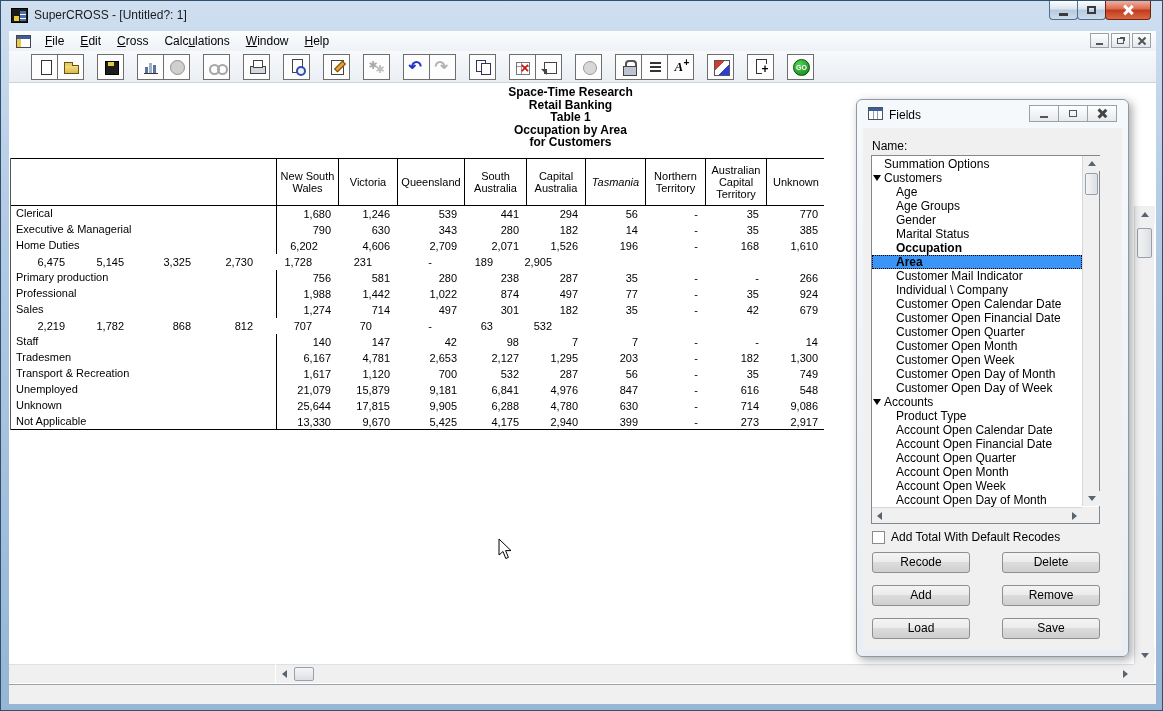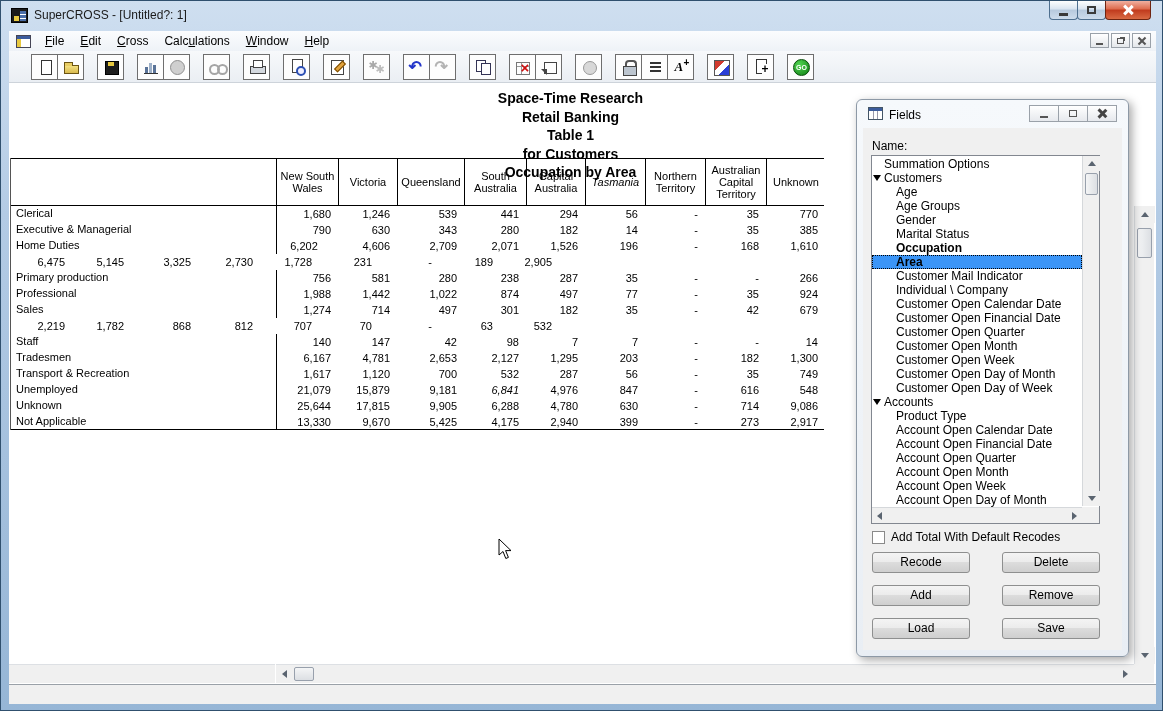--- a/index.html
+++ b/index.html
@@ -99,21 +99,21 @@
       background:linear-gradient(135deg,#d23b2f 0 34%,#fff 34% 63%,#2b3fd6 63%); }
   .i-add-document::before { content:""; left:4px; top:1px; width:9px; height:13px; background:#fff; border:1px solid #333; }
   .i-add-document::after { content:"+"; left:10px; top:6px; font-size:12px; font-weight:bold; color:#000; background:#fff; line-height:10px; }
   .i-go::before { content:""; left:1px; top:1px; width:15px; height:15px; border-radius:50%;
       background:radial-gradient(circle at 35% 30%,#52d452,#0f7f12); border:1px solid #064d08; }
   .i-go::after { content:"GO"; left:4.5px; top:6px; font-size:7px; font-weight:bold; color:#fff; }
 
   
   #content { position:absolute; left:8px; top:82px; width:1147px; height:601px; background:#fff; }
   #titles { position:absolute; left:0; top:3px; width:1123px; text-align:center; }
-  .title-line { font-size:14px; font-weight:bold; line-height:12.6px; color:#000;margin-top:6px; }
+  .title-line { font-size:12px; font-weight:bold; line-height:12.6px; color:#000; }
 
   #xtable { position:absolute; left:1px; top:75px; width:814px; border-left:1px solid #555; font-size:11px; color:#000; }
   #xhead { display:flex; border-top:1px solid #000; border-bottom:1px solid #000; height:48px; }
   .stub { width:266px; flex:none; border-right:1px solid #000; }
   .xh { flex:none; display:flex; align-items:center; justify-content:center; text-align:center; line-height:12px; padding:0 2px; }
   .xh + .xh { border-left:1px solid #000; }
   .xr { display:flex; height:16px; align-items:center; }
   .xr:last-child { border-bottom:1px solid #000; }
   .xr .rl { width:266px; flex:none; border-right:1px solid #000; padding-left:5px; height:16px; line-height:15px;
             white-space:nowrap; overflow:hidden; }
@@ -293,22 +293,22 @@
       <button class="tbtn gap">
         <i class="icn i-go"></i>
       </button>
     </div>
 
   <div id="content">
     <div id="titles">
         <div class="title-line">Space-Time Research</div>
         <div class="title-line">Retail Banking</div>
         <div class="title-line">Table 1</div>
+        <div class="title-line">Occupation by Area</div>
         <div class="title-line">for Customers</div>
-        <div class="title-line">Occupation by Area</div>
       </div>
     <div id="xtable">
       <div id="xhead">
         <div class="stub"></div>
       <div class="xh" style="width: 61px;">New South Wales</div>
           <div class="xh" style="width: 59px;">Victoria</div>
           <div class="xh" style="width: 67px;">Queensland</div>
           <div class="xh" style="width: 62px;">South Australia</div>
           <div class="xh" style="width: 59px;">Capital Australia</div>
           <div class="xh" style="width: 60px; font-style: italic;">Tasmania</div>
@@ -445,21 +445,21 @@
             <div class="xc" style="width: 60px;">56</div>
             <div class="xc" style="width: 60px;">-</div>
             <div class="xc" style="width: 61px;">35</div>
             <div class="xc" style="width: 59px;">749</div>
           </div>
           <div class="xr">
             <div class="rl">Unemployed</div>
             <div class="xc" style="width: 61px;">21,079</div>
             <div class="xc" style="width: 59px;">15,879</div>
             <div class="xc" style="width: 67px;">9,181</div>
-            <div class="xc" style="width: 62px; font-style: italic;">6,841</div>
+            <div class="xc" style="width: 62px;">6,841</div>
             <div class="xc" style="width: 59px;">4,976</div>
             <div class="xc" style="width: 60px;">847</div>
             <div class="xc" style="width: 60px;">-</div>
             <div class="xc" style="width: 61px;">616</div>
             <div class="xc" style="width: 59px;">548</div>
           </div>
           <div class="xr">
             <div class="rl">Unknown</div>
             <div class="xc" style="width: 61px;">25,644</div>
             <div class="xc" style="width: 59px;">17,815</div>

